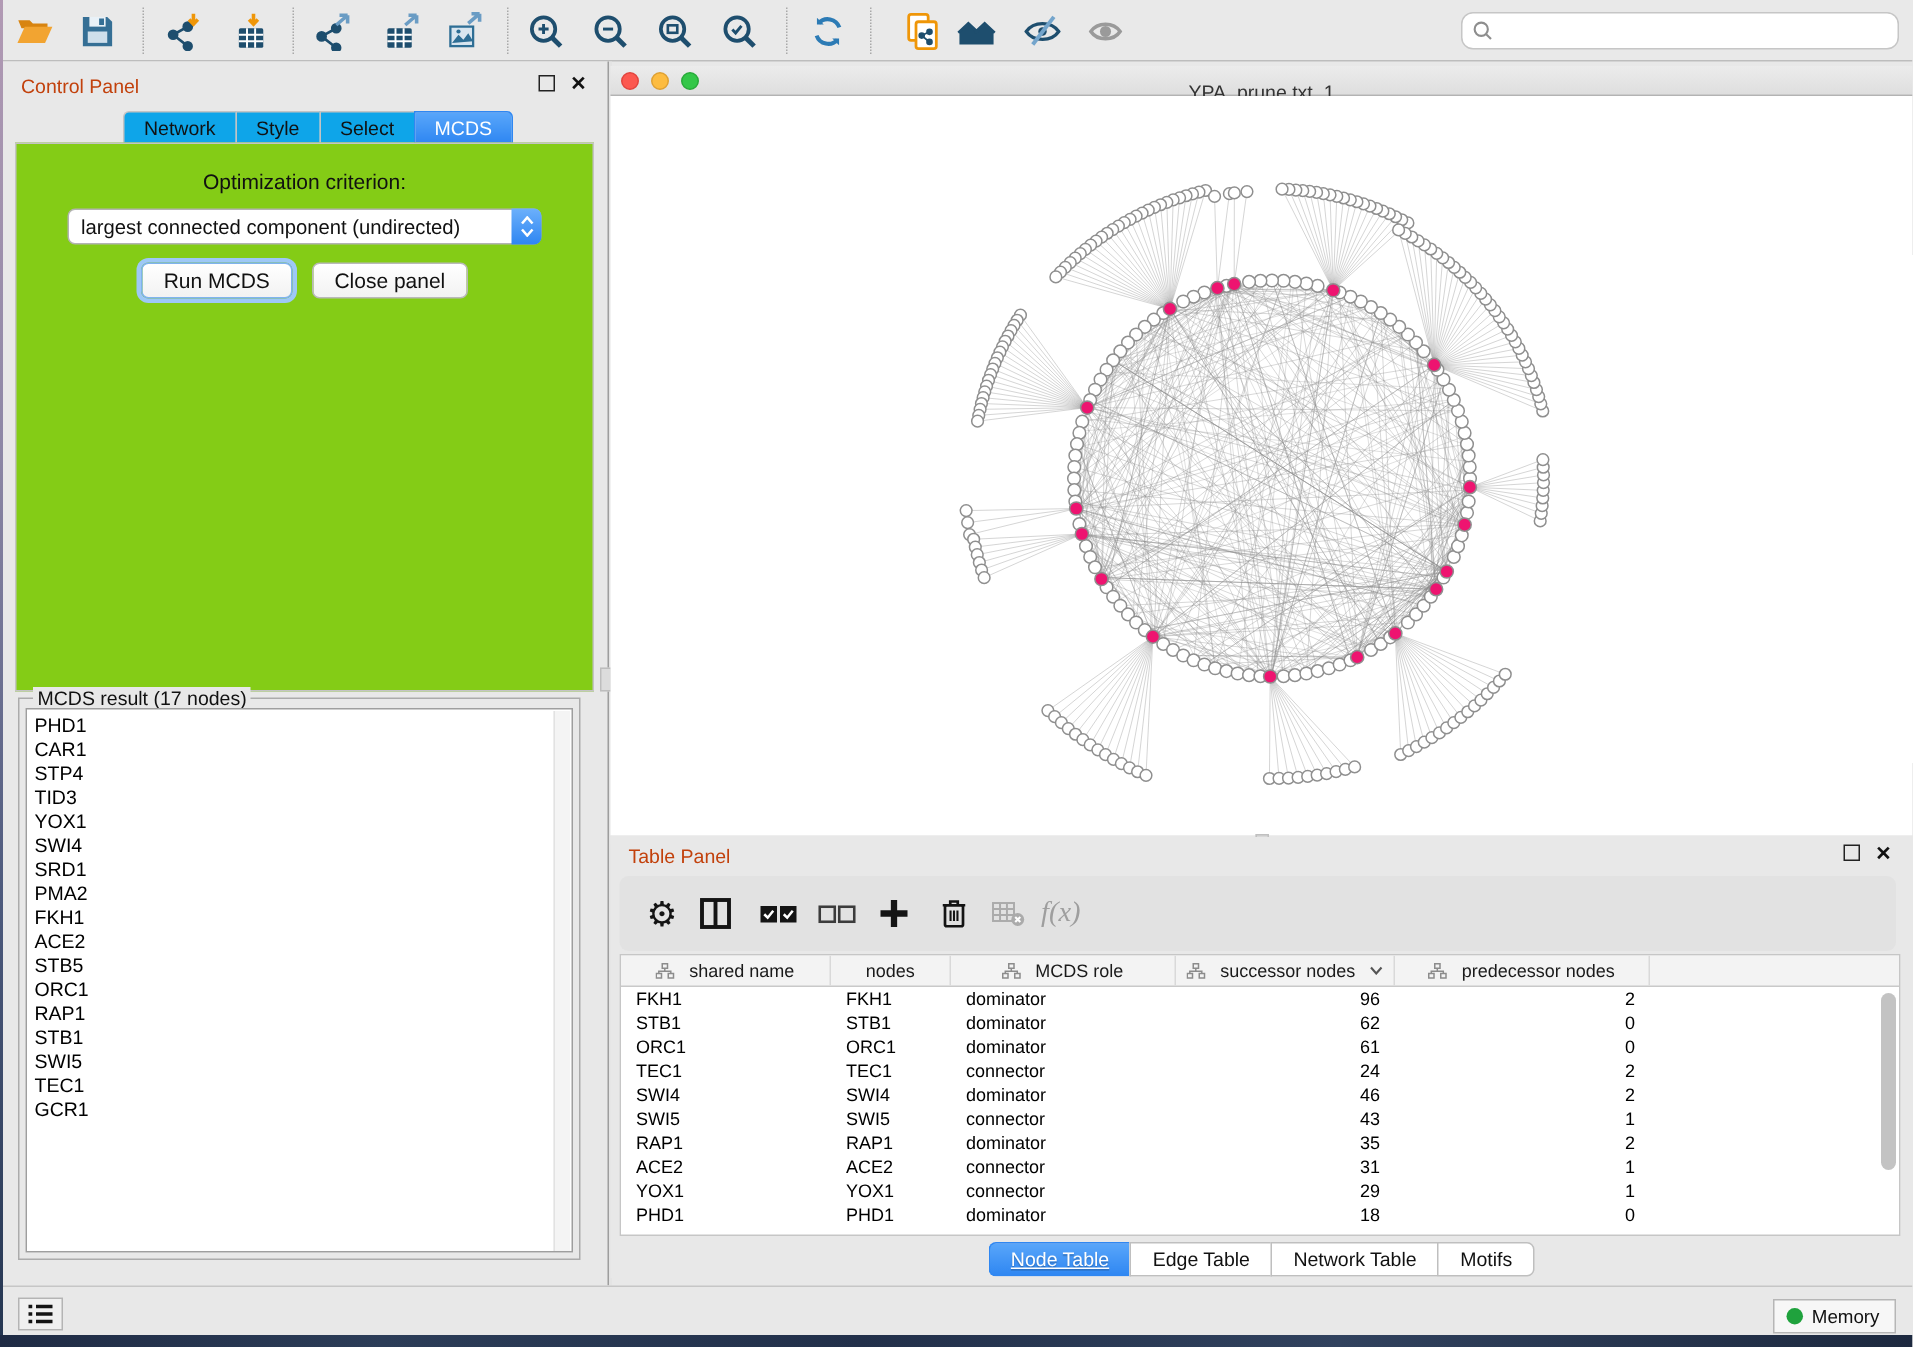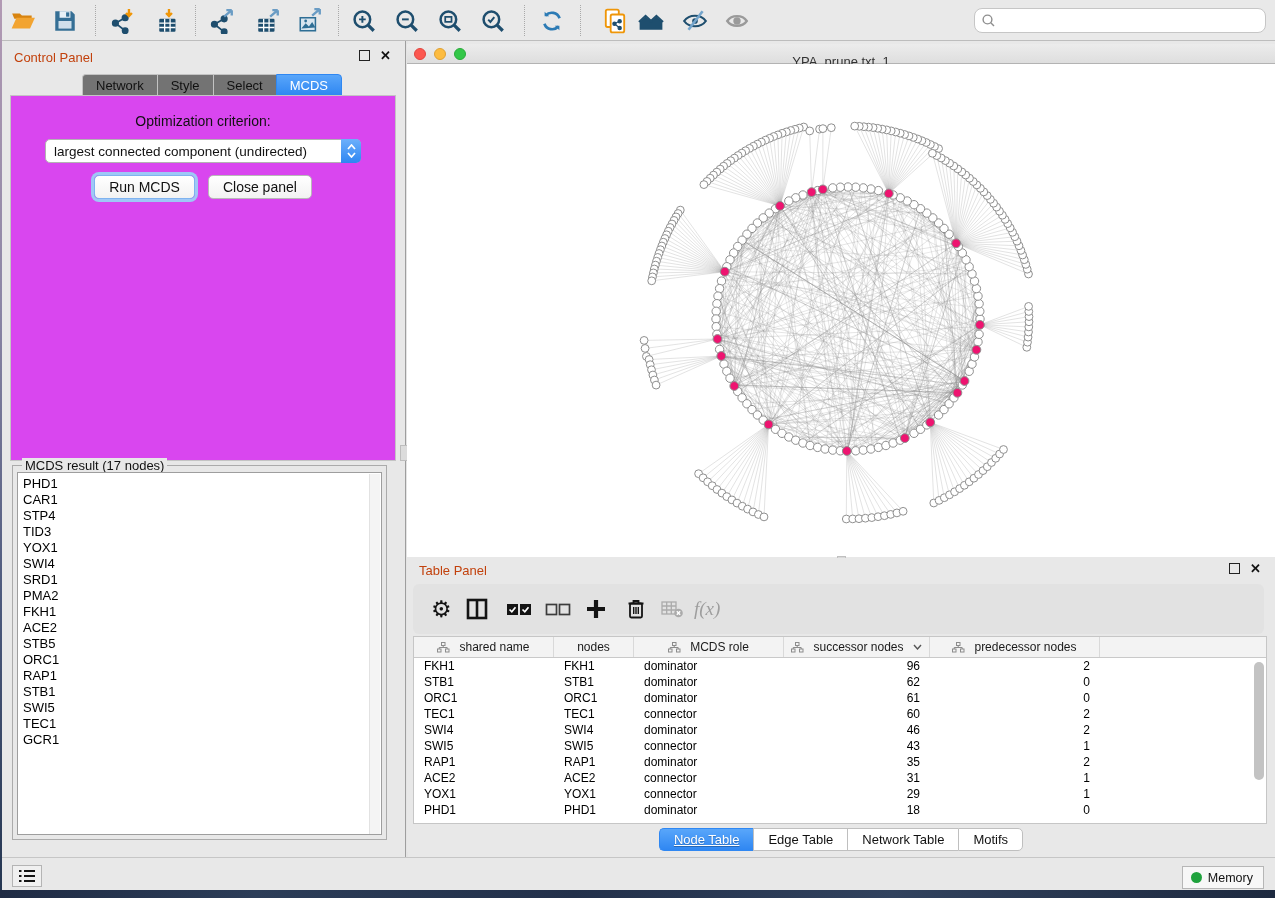--- a/index.html
+++ b/index.html
@@ -28,27 +28,27 @@
 
   
   #control-panel { left:2px; top:41px; width:403px; height:816px; background:#e8e8e8; }
   .panel-title { font-size:13px; color:#c2410c; }
   .win-mini-btns { position:absolute; display:flex; gap:10px; align-items:center; }
   .mini-float { width:11px; height:11px; border:1.6px solid #222; background:transparent; }
   .mini-close { font-size:13px; font-weight:bold; color:#111; line-height:11px; }
 
   #cp-tabs { position:absolute; left:80px; top:33px; display:flex; }
   .cp-tab { height:22px; padding:0 13px; font-size:13px; display:flex; align-items:center;
-    background:#737373; border:1px solid #c3c3c3; border-right:none; color:#111; cursor:pointer; }
+    background:#0ea5e9; border:1px solid #c3c3c3; border-right:none; color:#111; cursor:pointer; }
   .cp-tab:first-child { border-radius:4px 0 0 0; }
   .cp-tab:last-child { border-right:1px solid #c3c3c3; border-radius:0 4px 0 0; }
   .cp-tab.sel { background:linear-gradient(#59a6fa,#2f87f2); color:#fff; border-color:#2f87f2; }
 
   #cp-content { position:absolute; left:8px; top:54px; width:386px; height:366px;
-    background:#d946ef; border:1px solid #c4c4c4; }
+    background:#84cc16; border:1px solid #c4c4c4; }
   #criterion-label { text-align:center; margin-top:17px; font-size:14px; color:#111; }
   #criterion-select { margin:10px auto 0; width:316px; height:24px; background:#fff;
     border:1px solid #b3b3b3; border-radius:5px; display:flex; align-items:center; cursor:pointer; }
   #criterion-select .val { flex:1; font-size:13.5px; padding-left:8px; color:#111; white-space:nowrap; }
   #criterion-select .stepper { width:20px; height:24px; margin-right:-1px; border-radius:0 5px 5px 0;
     background:linear-gradient(#6cb0fb,#2e86f2); display:flex; flex-direction:column;
     align-items:center; justify-content:center; gap:2px; }
   .btn-row { margin-top:12px; display:flex; justify-content:center; gap:13px; }
   .mac-btn { height:24px; padding:0 14px; font-size:14px; background:linear-gradient(#ffffff,#f2f2f2);
     border:1px solid #b9b9b9; border-radius:5px; color:#111; cursor:pointer; }
@@ -1305,21 +1305,21 @@
           <div class="cell">ORC1</div>
           <div class="cell">ORC1</div>
           <div class="cell">dominator</div>
           <div class="cell num">61</div>
           <div class="cell num">0</div>
         </div>
         <div class="nt-row" style="grid-template-columns: 140px 80px 150px 146px 170px 1fr;">
           <div class="cell">TEC1</div>
           <div class="cell">TEC1</div>
           <div class="cell">connector</div>
-          <div class="cell num">60</div>
+          <div class="cell num">24</div>
           <div class="cell num">2</div>
         </div>
         <div class="nt-row" style="grid-template-columns: 140px 80px 150px 146px 170px 1fr;">
           <div class="cell">SWI4</div>
           <div class="cell">SWI4</div>
           <div class="cell">dominator</div>
           <div class="cell num">46</div>
           <div class="cell num">2</div>
         </div>
         <div class="nt-row" style="grid-template-columns: 140px 80px 150px 146px 170px 1fr;">

